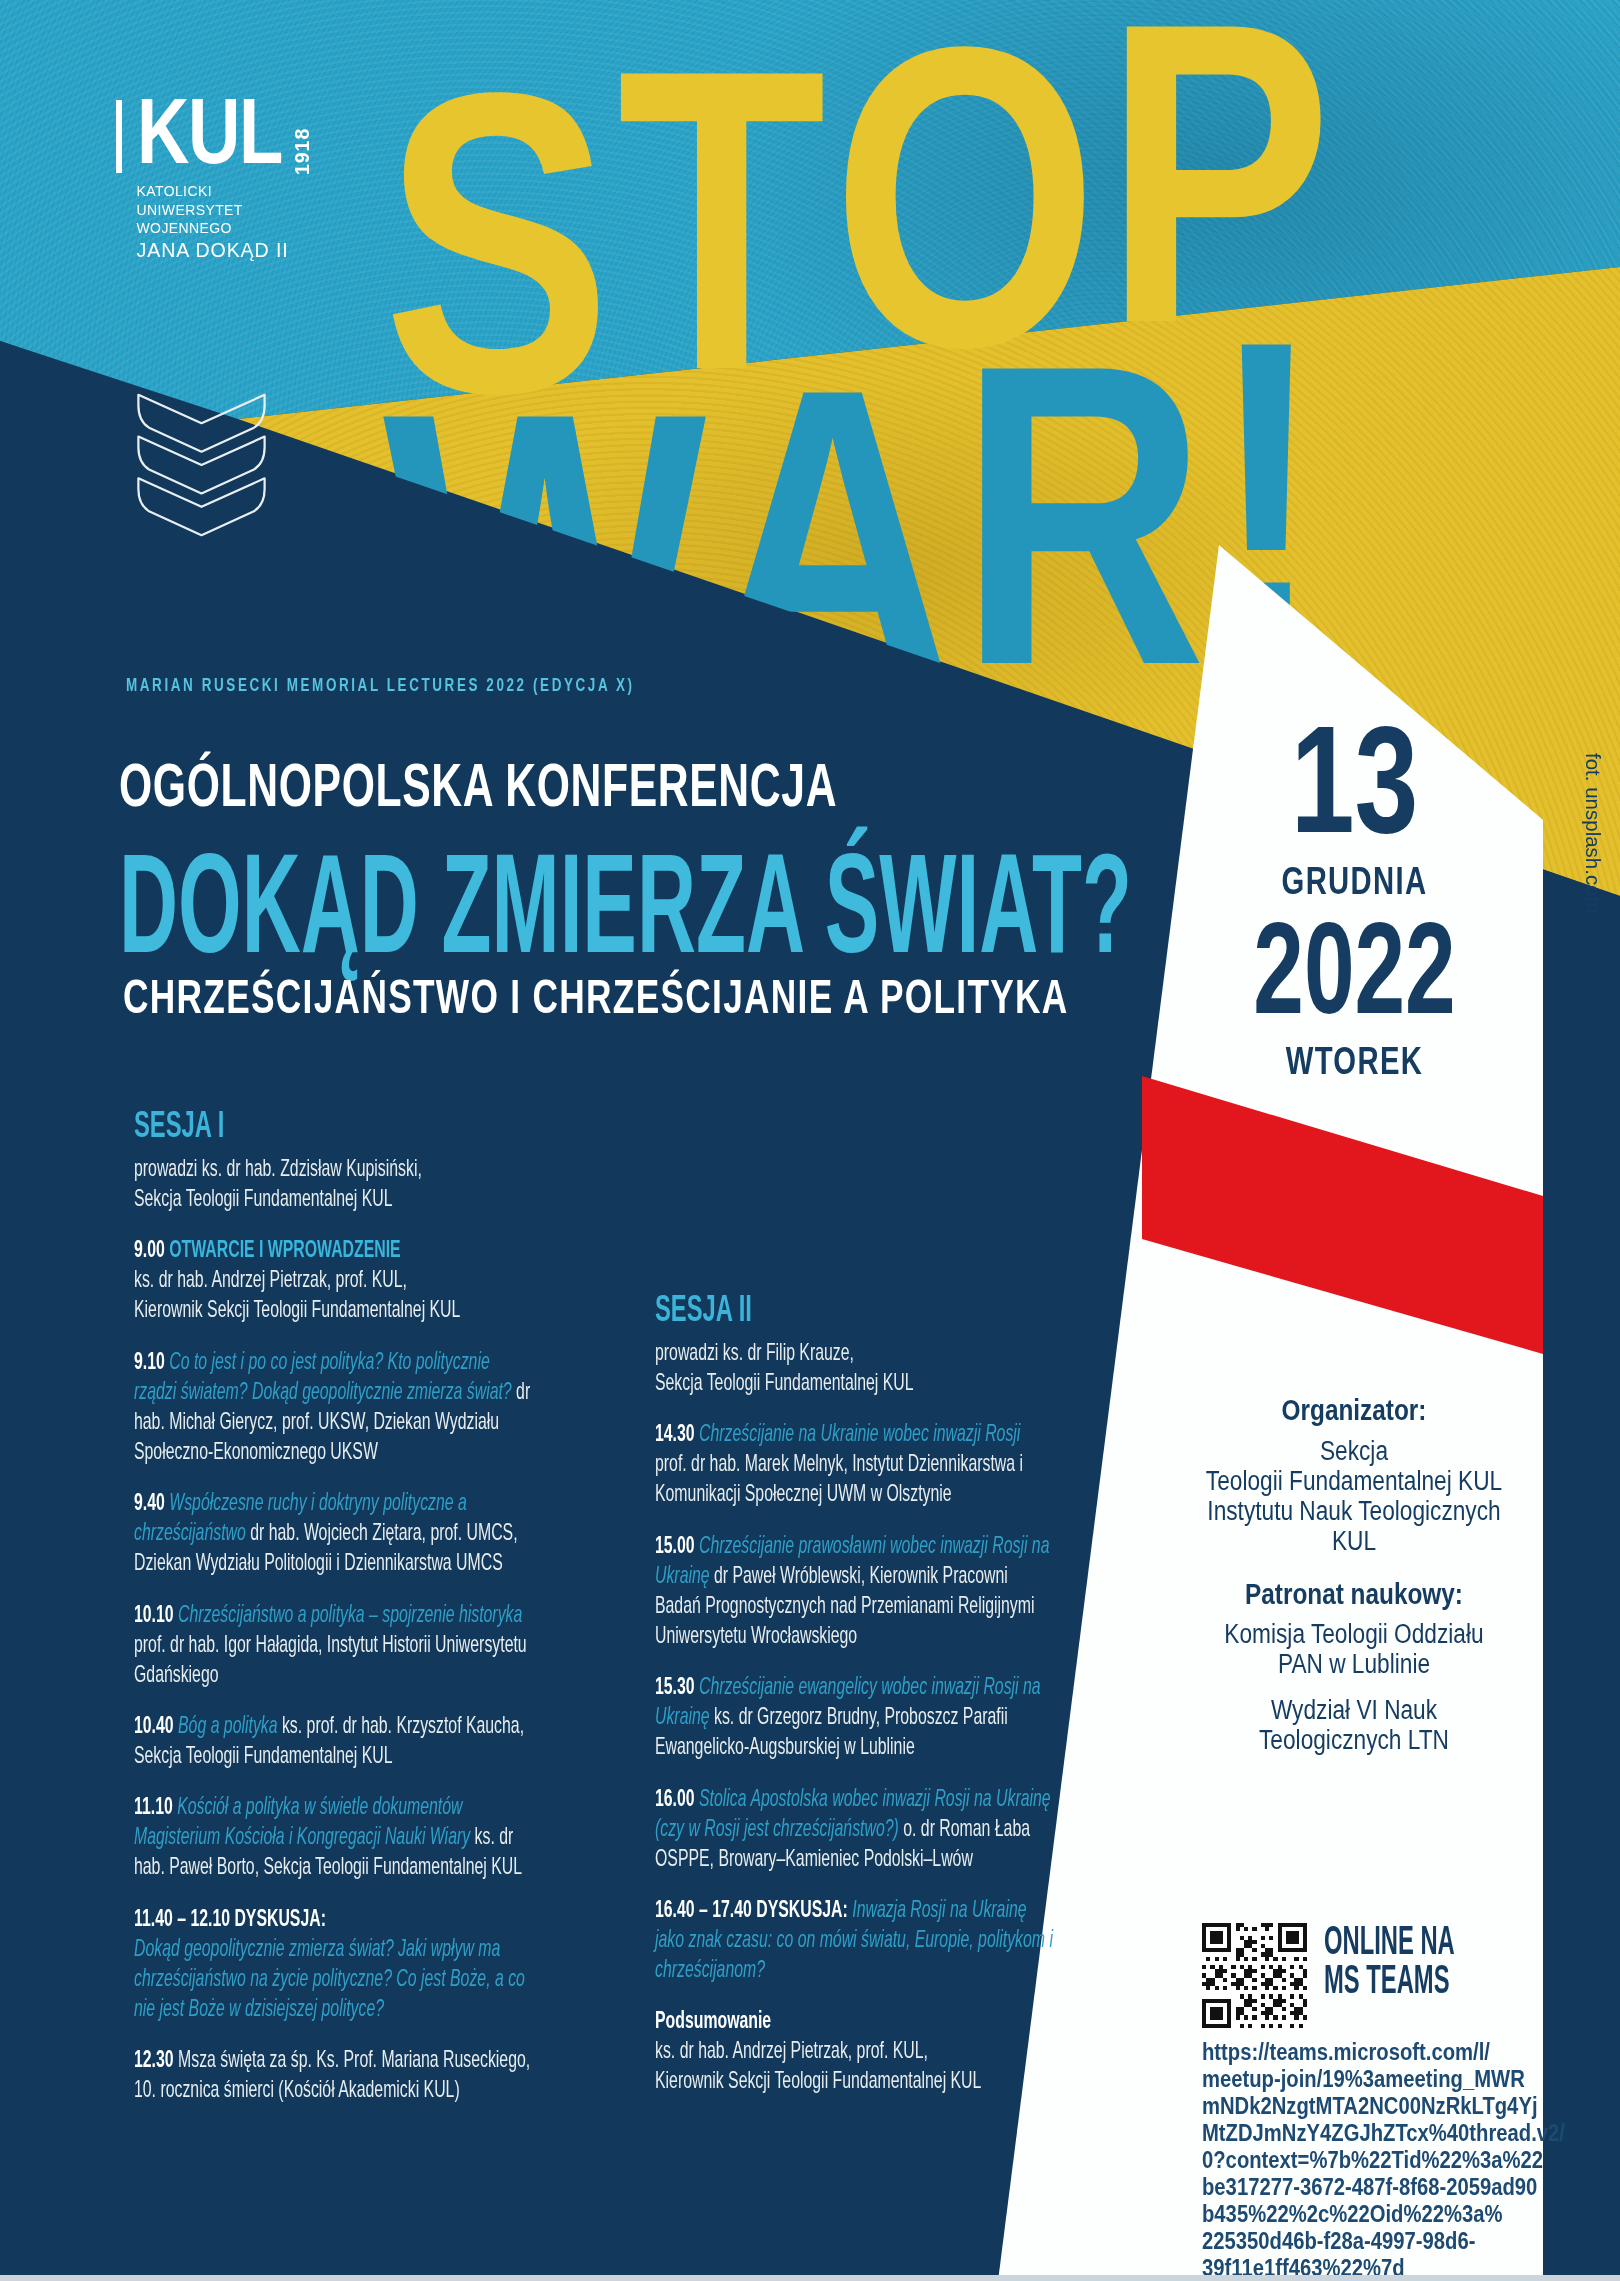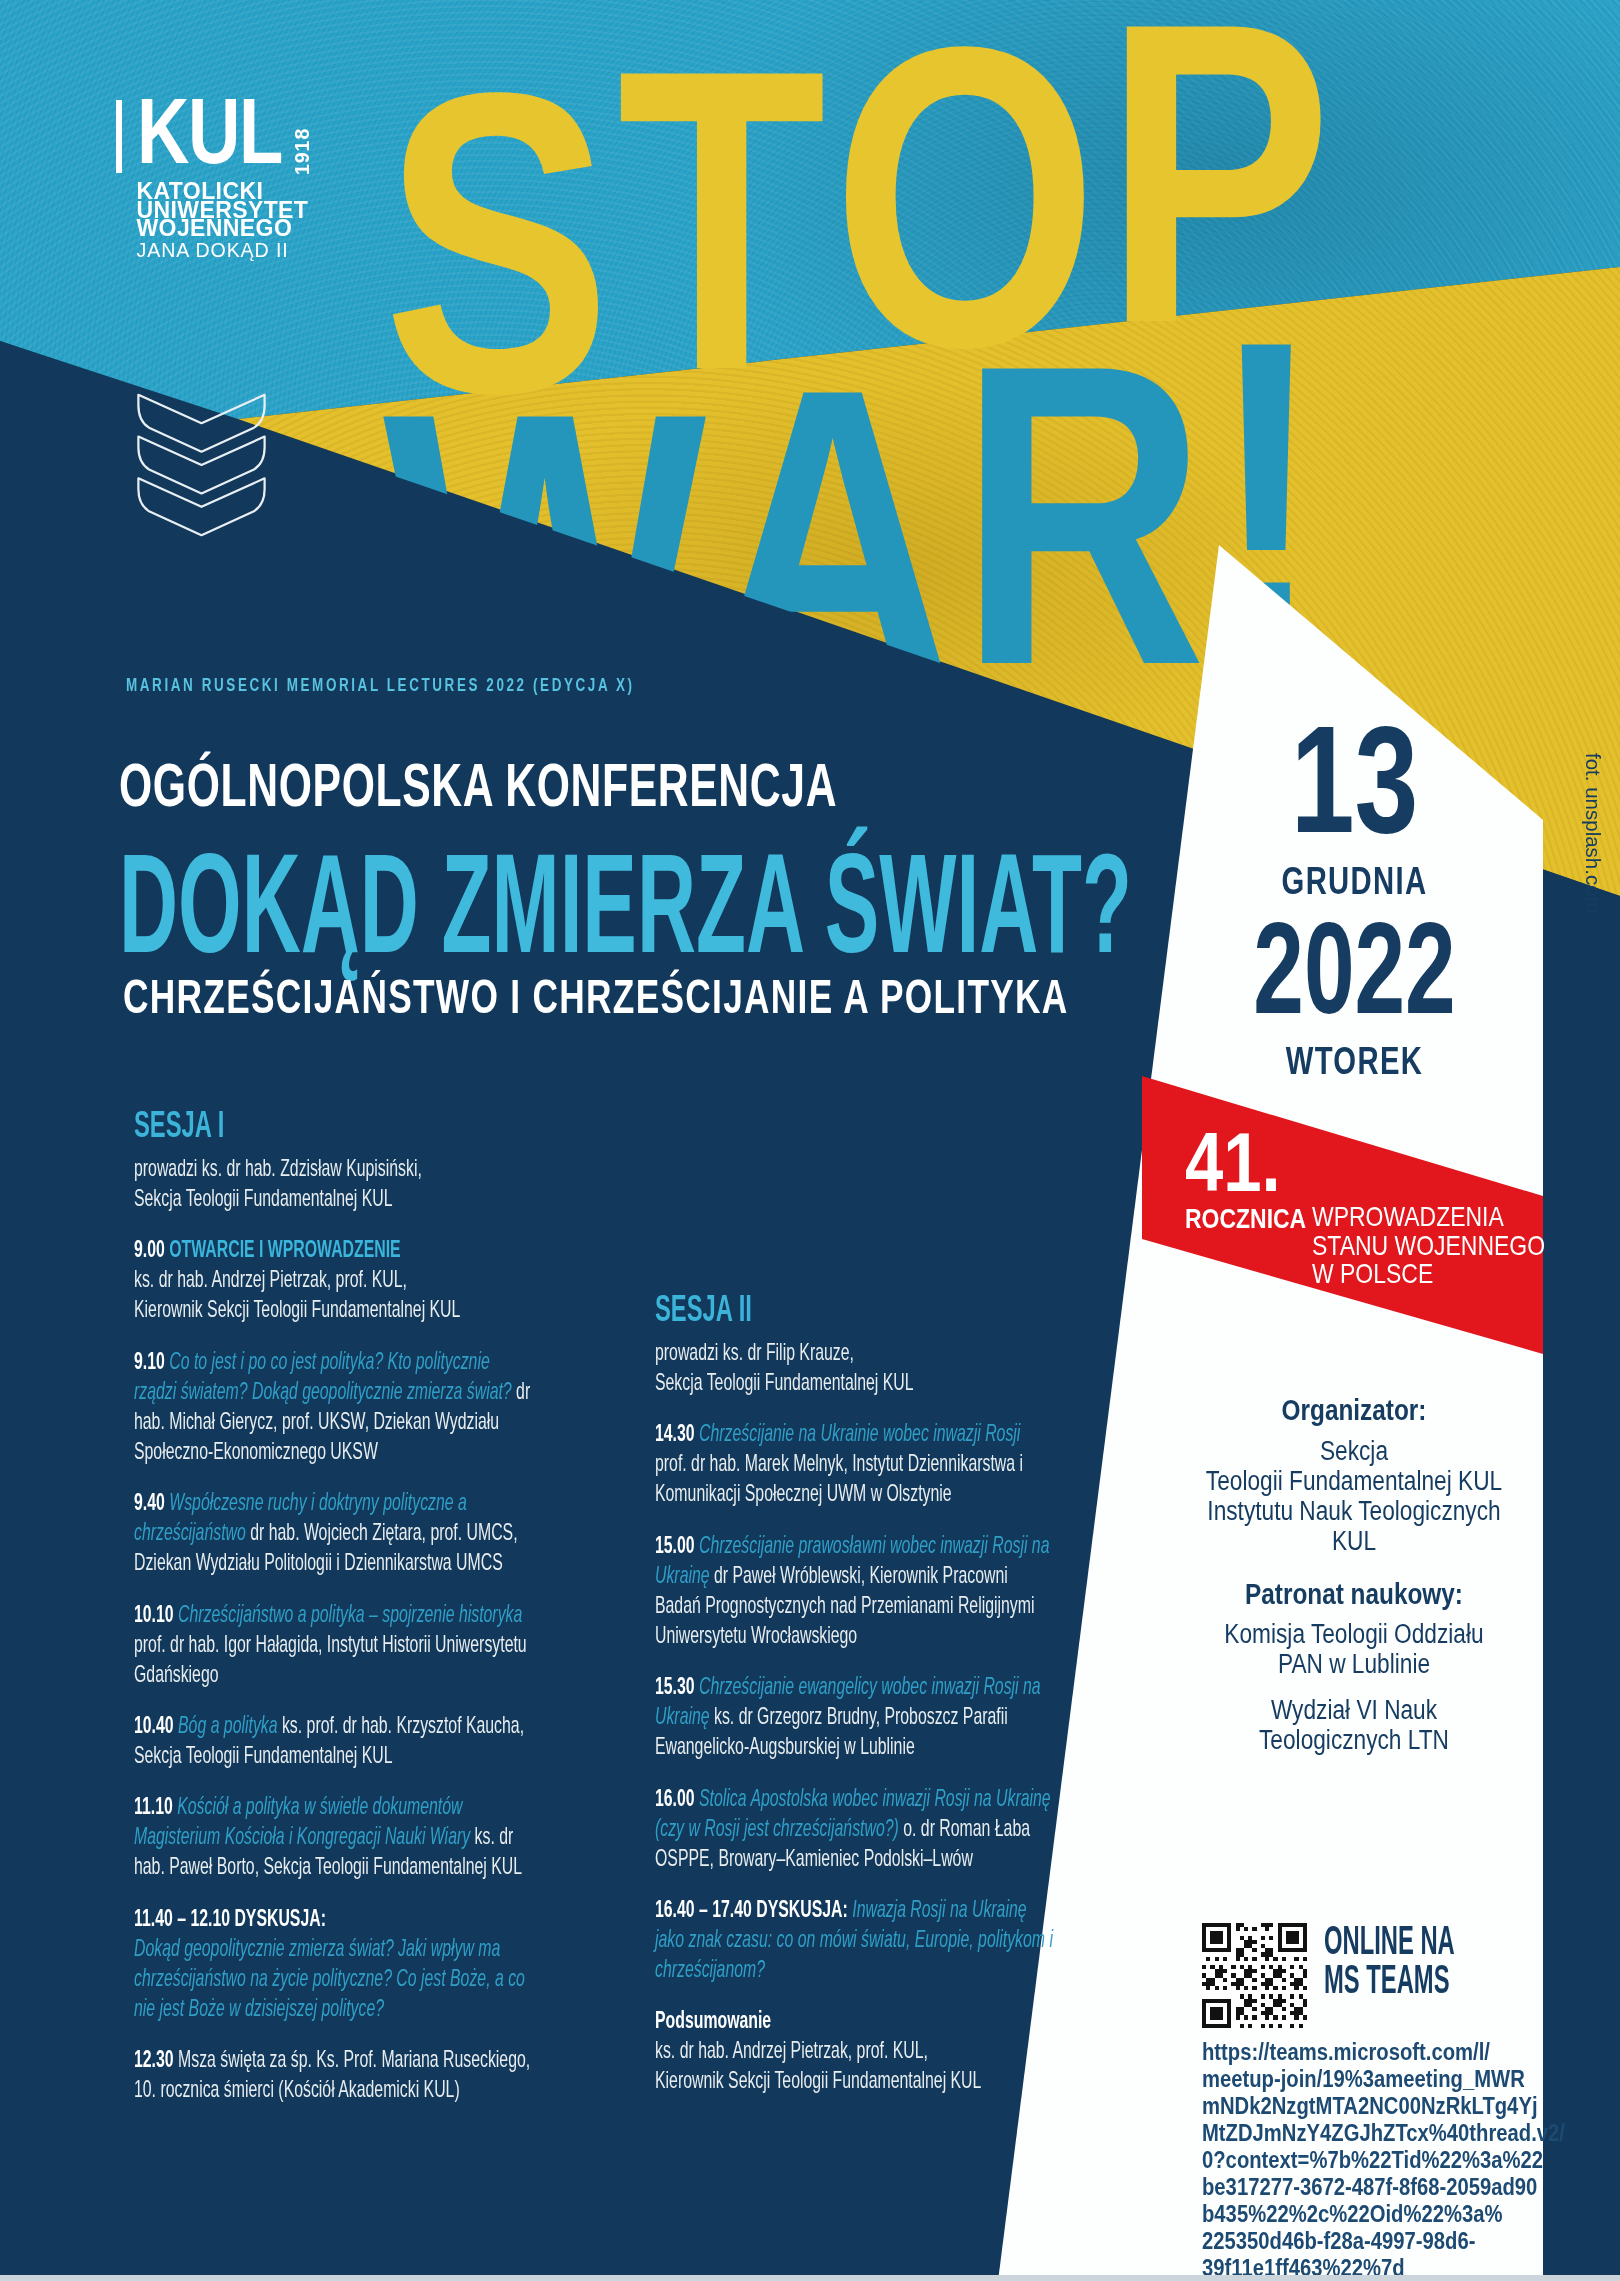--- a/index.html
+++ b/index.html
@@ -36,21 +36,21 @@
   #war{left:383px;top:349px;color:#2496bc;letter-spacing:3.6px;}
   .hero-word span{display:inline-block;}
 
   
   #logo{position:absolute;left:116px;top:89px;z-index:8;color:#fff;}
   #logo-bar{position:absolute;left:0;top:10.7px;width:6.2px;height:73px;background:#fff;}
   #logo-kul{position:absolute;left:21.4px;top:-10.7px;font-size:93px;font-weight:800;
     transform:scaleX(.78);transform-origin:top left;letter-spacing:-1.8px;}
   #logo-year{position:absolute;left:175px;top:86px;font-size:19.6px;font-weight:700;
     transform:rotate(-90deg);transform-origin:top left;letter-spacing:0.9px;}
-  #logo-lines{position:absolute;left:20.5px;top:93px;font-size:23px;font-weight:700;
+  #logo-lines{position:absolute;left:20.5px;top:93px;font-size:14px;font-weight:400;
     line-height:18.7px;letter-spacing:0.4px;white-space:nowrap;}
   #logo-patron{position:absolute;left:20.5px;top:150px;font-size:19.6px;font-weight:400;
     letter-spacing:0.9px;white-space:nowrap;}
 
   
   #chevrons{position:absolute;left:133px;top:393px;z-index:8;}
 
   
   .hstack{position:absolute;z-index:8;white-space:nowrap;transform-origin:top left;}
   #series{left:126px;top:674px;font-size:18.7px;font-weight:700;letter-spacing:3.6px;
@@ -216,29 +216,20 @@
       </div>
   </div>
 
   <div id="date-block" class="navytxt">
     <div id="date-day">13</div>
     <div id="date-month">GRUDNIA</div>
     <div id="date-year">2022</div>
     <div id="date-weekday">WTOREK</div>
   </div>
 
-  <div id="anniv">
-    <div id="anniv-number">41.</div>
-    <div id="anniv-word">ROCZNICA</div>
-    <div id="anniv-lines">
-        <div>WPROWADZENIA</div>
-        <div>STANU WOJENNEGO</div>
-        <div>W POLSCE</div>
-      </div>
-  </div>
 
   <div id="org-block" class="navytxt">
     <div class="block-heading">Organizator:</div>
     <div>
         <div>Sekcja</div>
         <div>Teologii Fundamentalnej KUL</div>
         <div>Instytutu Nauk Teologicznych</div>
         <div>KUL</div>
       </div>
     <div class="block-heading gap-top">Patronat naukowy:</div>

